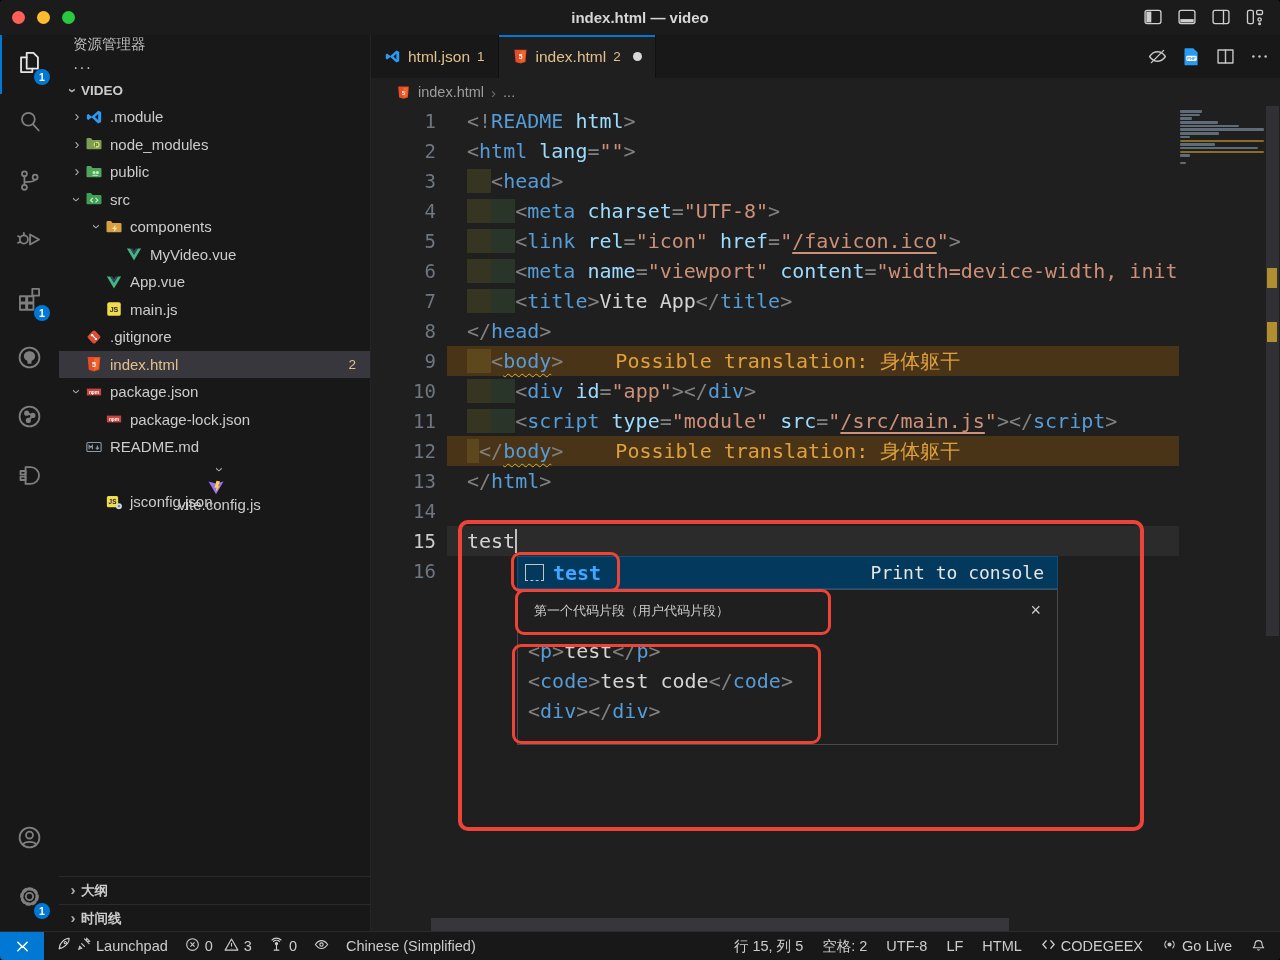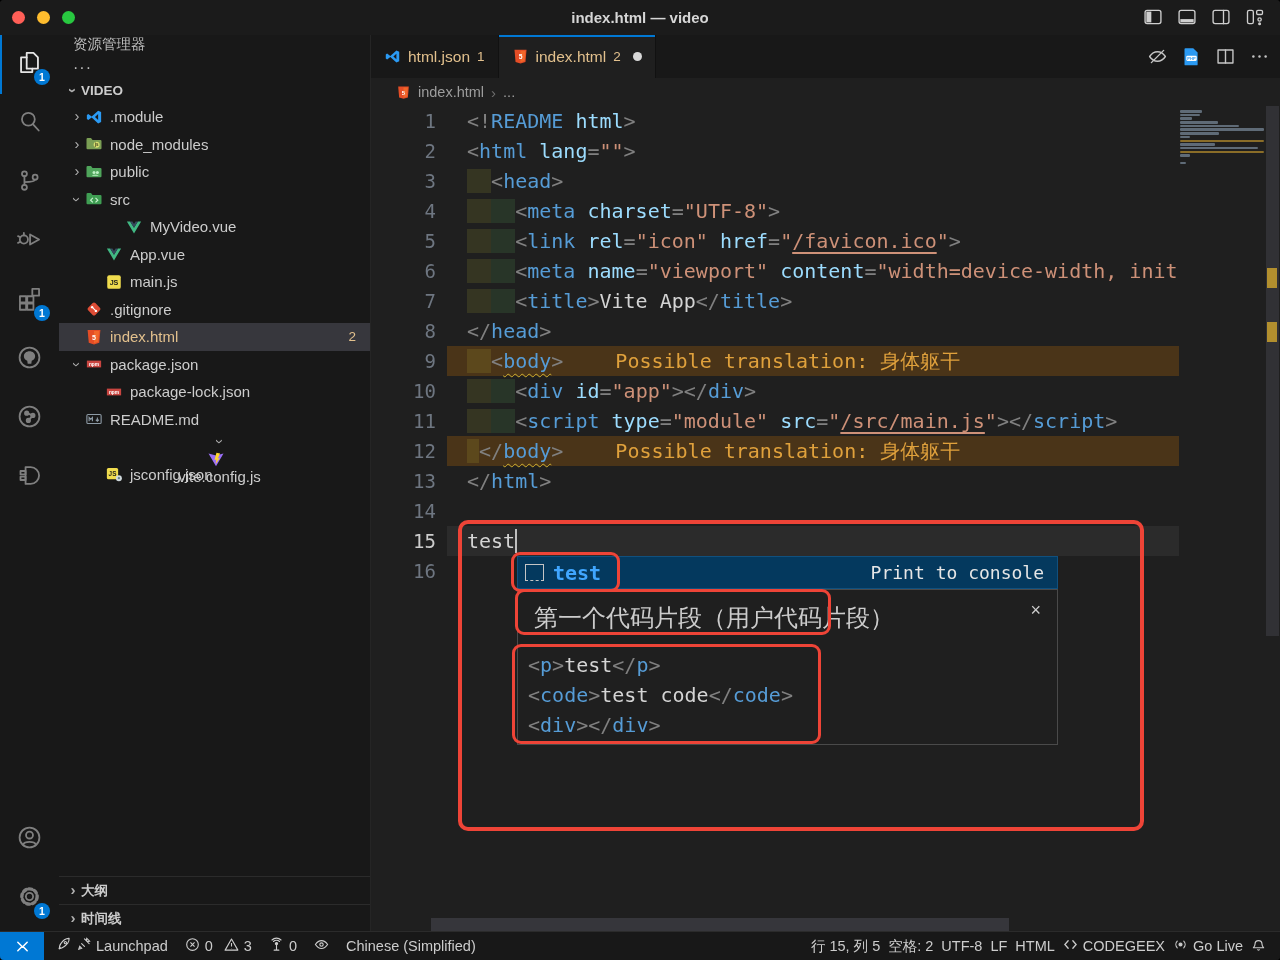--- a/index.html
+++ b/index.html
@@ -78,36 +78,36 @@
   #vscroll{position:absolute;right:1px;top:0;width:13px;height:530px;background:#3c3c42;opacity:0.65;}
   .ov-marker{position:absolute;right:3px;width:10px;height:20px;background:#b28f2e;}
   #hscroll{position:absolute;left:60px;top:812px;width:578px;height:13px;background:#3c3c42;opacity:0.8;}
   
   #suggest{position:absolute;left:146px;top:450px;width:541px;font-size:19px;}
   #suggest-row{height:31px;background:var(--selection,#04395e);display:flex;align-items:center;border:1px solid #10507e;cursor:pointer;}
   .sn-ic{width:17px;height:15px;border:1.5px solid #c5c5c5;border-bottom-style:dashed;margin:0 9px 0 7px;flex:none;}
   #suggest-label{color:#40a6ff;font-weight:bold;font-family:"DejaVu Sans Mono","Liberation Mono",monospace;font-size:20px;}
   #suggest-detail{margin-left:auto;padding-right:13px;color:#e6e6e6;font-family:"DejaVu Sans Mono","Liberation Mono",monospace;font-size:18px;}
   #suggest-doc{background:#1f1f1f;border:1px solid #4a4a4a;height:154px;position:relative;}
-  #doc-title{padding:12px 0 0 16px;color:#cccccc;font-size:24px;}
+  #doc-title{padding:12px 0 0 16px;color:#cccccc;font-size:13px;}
   #doc-close{position:absolute;right:16px;top:10px;color:#cccccc;font-size:18px;cursor:pointer;}
   #doc-code{margin:16px 0 0 10px;font-family:"DejaVu Sans Mono","Liberation Mono",monospace;font-size:20px;}
   #doc-code .dline{height:30px;display:flex;align-items:center;white-space:pre;}
   
   .red-rect{position:absolute;border:4px solid var(--annotation_red,#ee4437);border-radius:10px;pointer-events:none;z-index:50;}
   #red1{left:458px;top:520px;width:678px;height:303px;}
   #red2{left:511px;top:552px;width:103px;height:34px;border-width:3px;border-radius:9px;}
   #red3{left:515px;top:589px;width:310px;height:40px;border-width:3px;border-radius:9px;}
   #red4{left:512px;top:644px;width:303px;height:94px;border-width:3px;border-radius:9px;}
   
   #statusbar{position:absolute;left:0;bottom:0;width:1280px;height:28px;background:#181818;border-top:1px solid #2b2b2b;display:flex;align-items:center;color:#cccccc;font-size:14.5px;}
   #remote{width:44px;height:28px;background:var(--accent,#0078d4);color:#fff;display:flex;align-items:center;justify-content:center;cursor:pointer;flex:none;}
   #remote svg{width:15px;height:15px;}
   #sb-left{display:flex;align-items:center;gap:17px;margin-left:12px;}
-  #sb-right{display:flex;align-items:center;gap:8px;margin-left:auto;margin-right:14px;}
+  #sb-right{display:flex;align-items:center;gap:19px;margin-left:auto;margin-right:14px;}
   .sb-item{display:flex;align-items:center;gap:5px;cursor:pointer;white-space:nowrap;}
   .sb-item svg{width:15px;height:15px;}
 </style>
 </head>
 <body>
 
 <div id="window">
 
   <div id="titlebar">
     <span class="tl" id="tl-close"></span>
@@ -256,20 +256,28 @@
             <span>public</span>
           </div>
           <div class="tree-row" style="padding-left: 10px;">
             <span class="chev down">›</span>
             <span class="tree-ic"><svg viewBox="0 0 24 24">
                 <path fill="#3f9e53" d="M2 5.5A1.5 1.5 0 013.5 4H8l2 2.5h10.5A1.5 1.5 0 0122 8v9.5a1.5 1.5 0 01-1.5 1.5h-17A1.5 1.5 0 012 17.5z"></path>
                 <path d="M10.5 10.5l-3 3 3 3M14 10.5l3 3-3 3" stroke="#c9f3cf" stroke-width="1.6" fill="none"></path>
               </svg></span>
             <span>src</span>
           </div>
+          <div class="tree-row" style="padding-left: 30px;">
+            <span class="chev down">›</span>
+            <span class="tree-ic"><svg viewBox="0 0 24 24">
+                <path fill="#d9a03f" d="M2 5.5A1.5 1.5 0 013.5 4H8l2 2.5h10.5A1.5 1.5 0 0122 8v9.5a1.5 1.5 0 01-1.5 1.5h-17A1.5 1.5 0 012 17.5z"></path>
+                <path fill="#fae3b2" d="M14 9l-4.5 5.5h3L11.5 19l5-6h-3z"></path>
+              </svg></span>
+            <span>components</span>
+          </div>
           <div class="tree-row" style="padding-left: 50px;">
             <span class="chev hidden">›</span>
             <span class="tree-ic"><svg viewBox="0 0 24 24">
                 <path fill="#41b883" d="M2.5 4.5h4.3L12 13l5.2-8.5h4.3L12 20.5z"></path>
                 <path fill="#35495e" d="M6.8 4.5h3.1L12 8l2.1-3.5h3.1L12 13z"></path>
               </svg></span>
             <span>MyVideo.vue</span>
           </div>
           <div class="tree-row" style="padding-left: 30px;">
             <span class="chev hidden">›</span>

